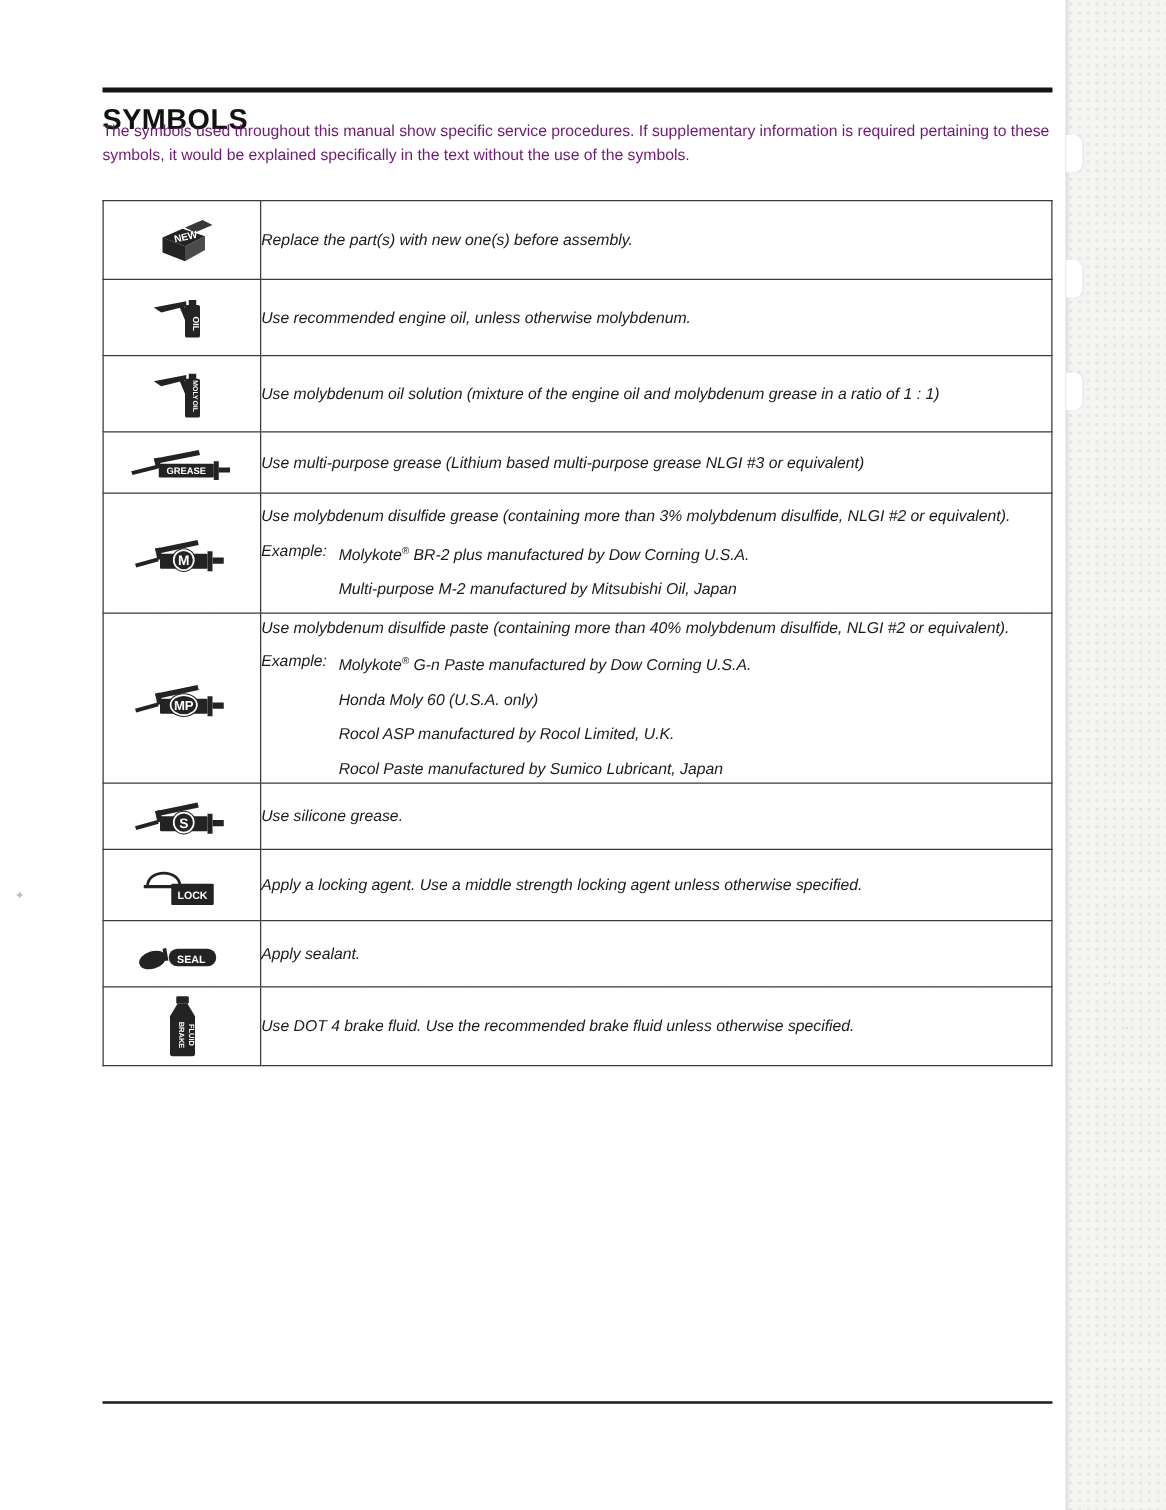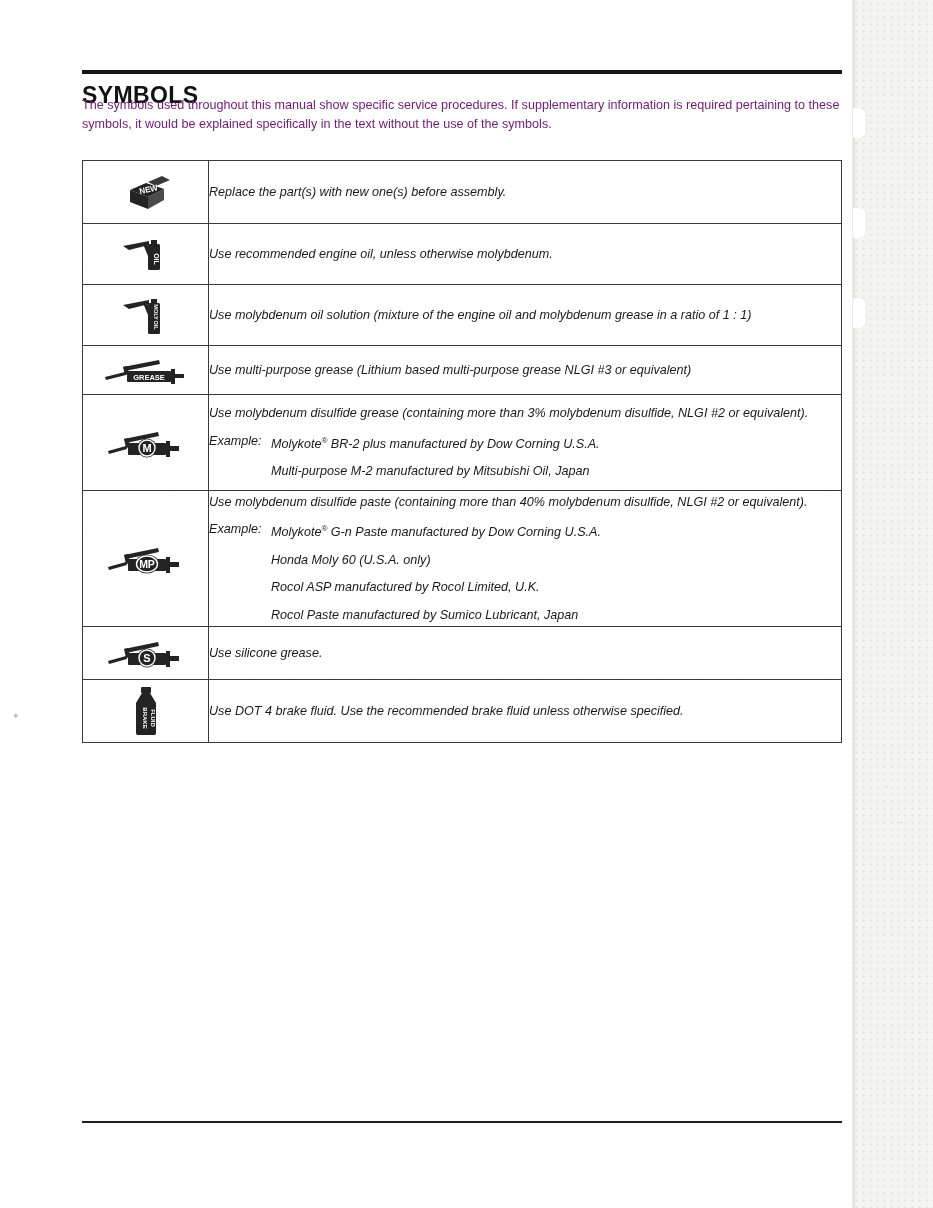--- a/index.html
+++ b/index.html
@@ -354,21 +354,55 @@
           <circle cx="41" cy="22" r="8" fill="none" stroke="#ffffff" stroke-width="1.4"></circle>
           <text class="lbl" x="41" y="26" font-size="11" text-anchor="middle">S</text>
         </svg>
       </span>
     </td>
     <td class="desc-cell">
       <div class="desc-main nojustify">Use silicone grease.</div>
     </td>
   </tr>
 
-
+  <tr>
+    <td class="col-icon icon-cell" style="height:56px">
+      <span class="sym">
+        <svg width="72" height="42" viewBox="0 0 72 42">
+          <path class="ink-stroke" d="M8 22 C8 8, 34 8, 34 22" stroke-width="2.2"></path>
+          <g class="ink">
+            <rect x="5" y="21" width="34" height="2.6"></rect>
+            <rect x="27" y="20" width="34" height="17" rx="1"></rect>
+          </g>
+          <text class="lbl" x="44" y="32" font-size="8.5" text-anchor="middle">LOCK</text>
+        </svg>
+      </span>
+    </td>
+    <td class="desc-cell">
+      <div class="desc-main nojustify">Apply a locking agent. Use a middle strength locking agent unless otherwise specified.</div>
+    </td>
+  </tr>
+
+  <tr>
+    <td class="col-icon icon-cell" style="height:52px">
+      <span class="sym">
+        <svg width="72" height="34" viewBox="0 0 72 34">
+          <g class="ink">
+            <ellipse cx="12" cy="22" rx="11" ry="7" transform="rotate(-18 12 22)"></ellipse>
+            <rect x="20" y="13" width="3" height="10" transform="rotate(-10 20 13)"></rect>
+            <rect x="25" y="13" width="38" height="14" rx="7"></rect>
+          </g>
+          <text class="lbl" x="43" y="24" font-size="8.5" text-anchor="middle">SEAL</text>
+        </svg>
+      </span>
+    </td>
+    <td class="desc-cell">
+      <div class="desc-main nojustify">Apply sealant.</div>
+    </td>
+  </tr>
 
   <tr>
     <td class="col-icon icon-cell" style="height:62px">
       <span class="sym">
         <svg width="40" height="54" viewBox="0 0 40 54">
           <g class="ink">
             <rect x="15" y="3" width="10" height="6" rx="1"></rect>
             <path d="M16 9 L24 9 L30 19 L30 49 C30 50.5 29 51 28 51 L12 51 C11 51 10 50.5 10 49 L10 19 Z"></path>
           </g>
           <text class="lbl" x="17" y="34" font-size="6" text-anchor="middle" transform="rotate(90 17 34)">BRAKE</text>

